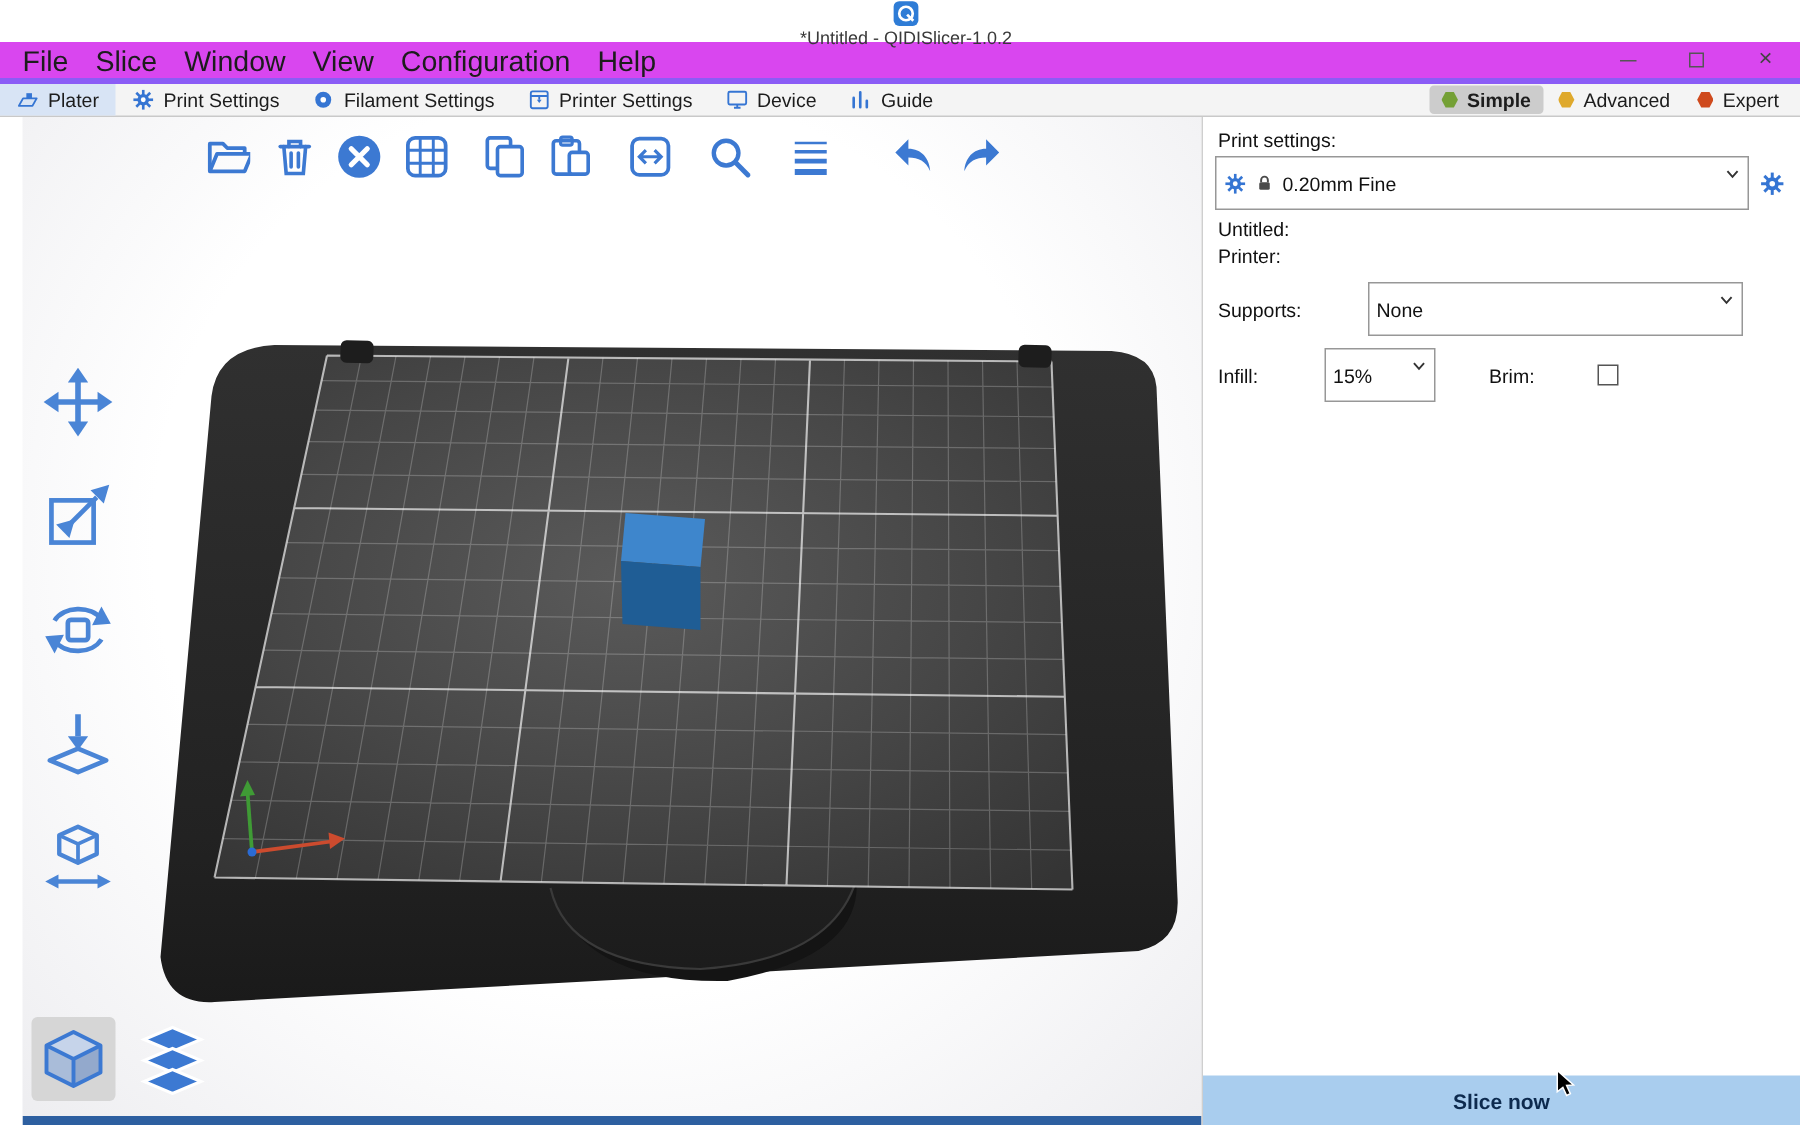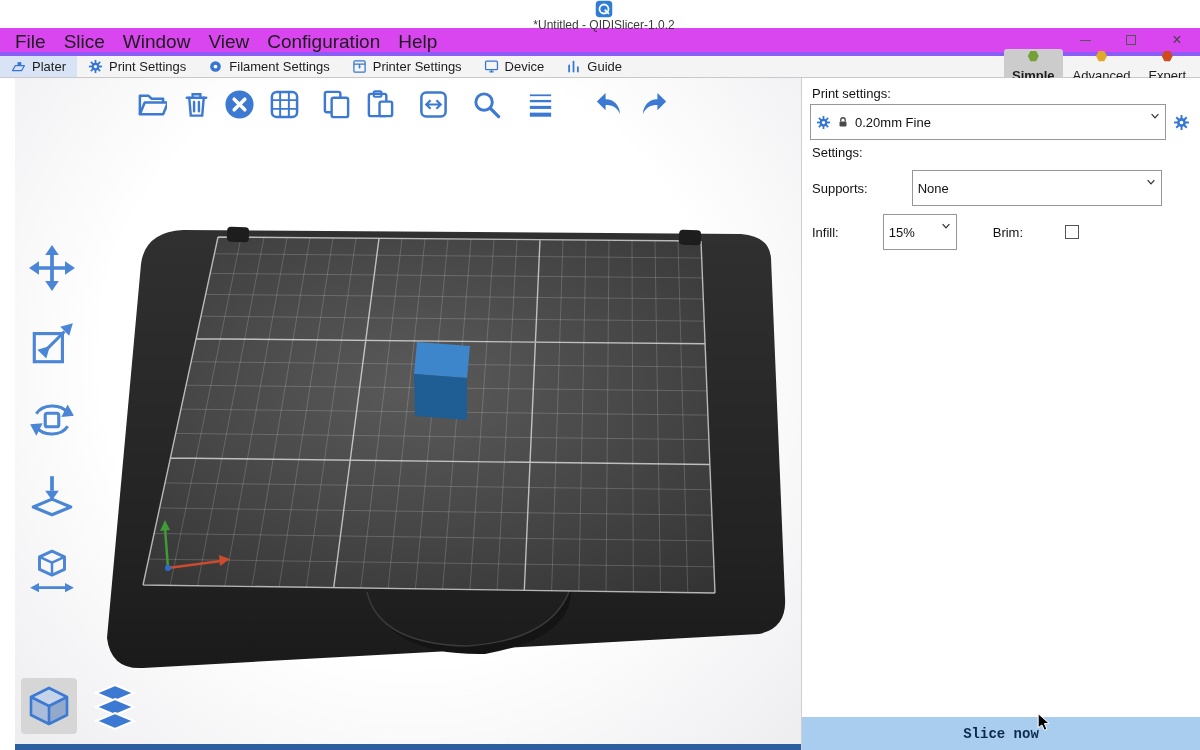--- a/index.html
+++ b/index.html
@@ -19,21 +19,21 @@
   
   .menubar { height:24px; display:flex; align-items:flex-start; padding-left:6px; background:#d946ef; font-size:19px; }
   .menu-item { padding:3px 9px; color:#1c1c1c; }
 
   
   .tabbar { height:26px; background:#f4f4f4; border-top:4px solid #8b5cf6; border-bottom:1px solid #c9c9c9; display:flex; align-items:stretch; font-size:13px; }
   .tab { display:flex; align-items:center; gap:6px; padding:0 11px; color:#1c1c1c; }
   .tab svg { width:15px; height:15px; color:#3575d3; }
   .tab.active { background:#d8e4f5; }
   .modes { margin-left:auto; display:flex; align-items:center; gap:2px; padding-right:6px; }
-  .mode { display:flex; align-items:center; gap:6px; padding:2px 8px; border-radius:3px; color:#1c1c1c;flex-direction:column; }
+  .mode { display:flex; align-items:center; gap:6px; padding:2px 8px; border-radius:3px; color:#1c1c1c; }
   .mode.selected { background:#cccccc; font-weight:bold; }
   .hex { width:11px; height:11px; display:inline-block; clip-path:polygon(25% 3%,75% 3%,100% 50%,75% 97%,25% 97%,0 50%); }
   .hex.simple { background:#74a035; }
   .hex.advanced { background:#dfa92c; }
   .hex.expert { background:#cf4a1d; }
 
   
   .workspace { display:flex; height:672px;padding-left:15px; }
   .viewport { width:786px; position:relative; overflow:hidden;
     background: radial-gradient(ellipse at 50% 42%, #ffffff 55%, #ededf0 100%); }
@@ -65,21 +65,21 @@
   .combo .lock-ic { width:12px; height:12px; color:#4a4a4a; flex:0 0 auto; }
   .swatch { width:17px; height:13px; background:#1f6fe0; border:1px solid #14366e; flex:0 0 auto; }
   .gear-btn { width:22px; height:23px; border:none; background:transparent; display:flex; align-items:center; justify-content:center; margin-left:4px; }
   .gear-btn svg { width:17px; height:17px; color:#3575d3; }
   .inline-row { display:flex; align-items:center; margin:10px 0 0 2px;gap:36px; }
   .inline-row .field-label { margin:0; }
   .supports-combo { margin-left:8px; margin-right:30px; }
   .infill-combo { flex:0 0 74px; margin-left:8px; }
   .brim-label { margin-left:26px; }
   .checkbox { width:14px; height:14px; border:1px solid #555; background:#fff; margin-left:6px; }
-  .slice-btn { position:absolute; left:0; right:0; bottom:0; height:33px; background:#a9cdee; color:#0d2a4e; font-weight:bold; font-size:14px; display:flex; align-items:center; justify-content:center;font-family:Liberation Mono, monospace; }
+  .slice-btn { position:absolute; left:0; right:0; bottom:0; height:33px; background:#a9cdee; color:#0d2a4e; font-weight:bold; font-size:14px; display:flex; align-items:center; justify-content:center; }
   .cursor { position:absolute; left:232px; top:634px; width:20px; height:20px; z-index:6; }
 
   .symbols { position:absolute; width:0; height:0; overflow:hidden; }
 </style>
 </head>
 <body>
 
 <svg class="symbols" aria-hidden="true">
   <defs>
     <symbol id="i-gear" viewBox="0 0 24 24">
@@ -478,22 +478,23 @@
               <use href="#i-chevron"></use>
             </svg>
         </div>
         <button class="gear-btn">
             <svg>
               <use href="#i-gear"></use>
             </svg>
           </button>
       </div>
 
-      <div class="field-label">Settings:</div>
-
+      <div class="field-label">Untitled:</div>
+
+      <div class="field-label">Printer:</div>
 
       <div class="inline-row">
         <span class="field-label">Supports:</span>
         <div class="combo supports-combo">
           <span class="value">None</span>
           <svg class="chev">
               <use href="#i-chevron"></use>
             </svg>
         </div>
       </div>

